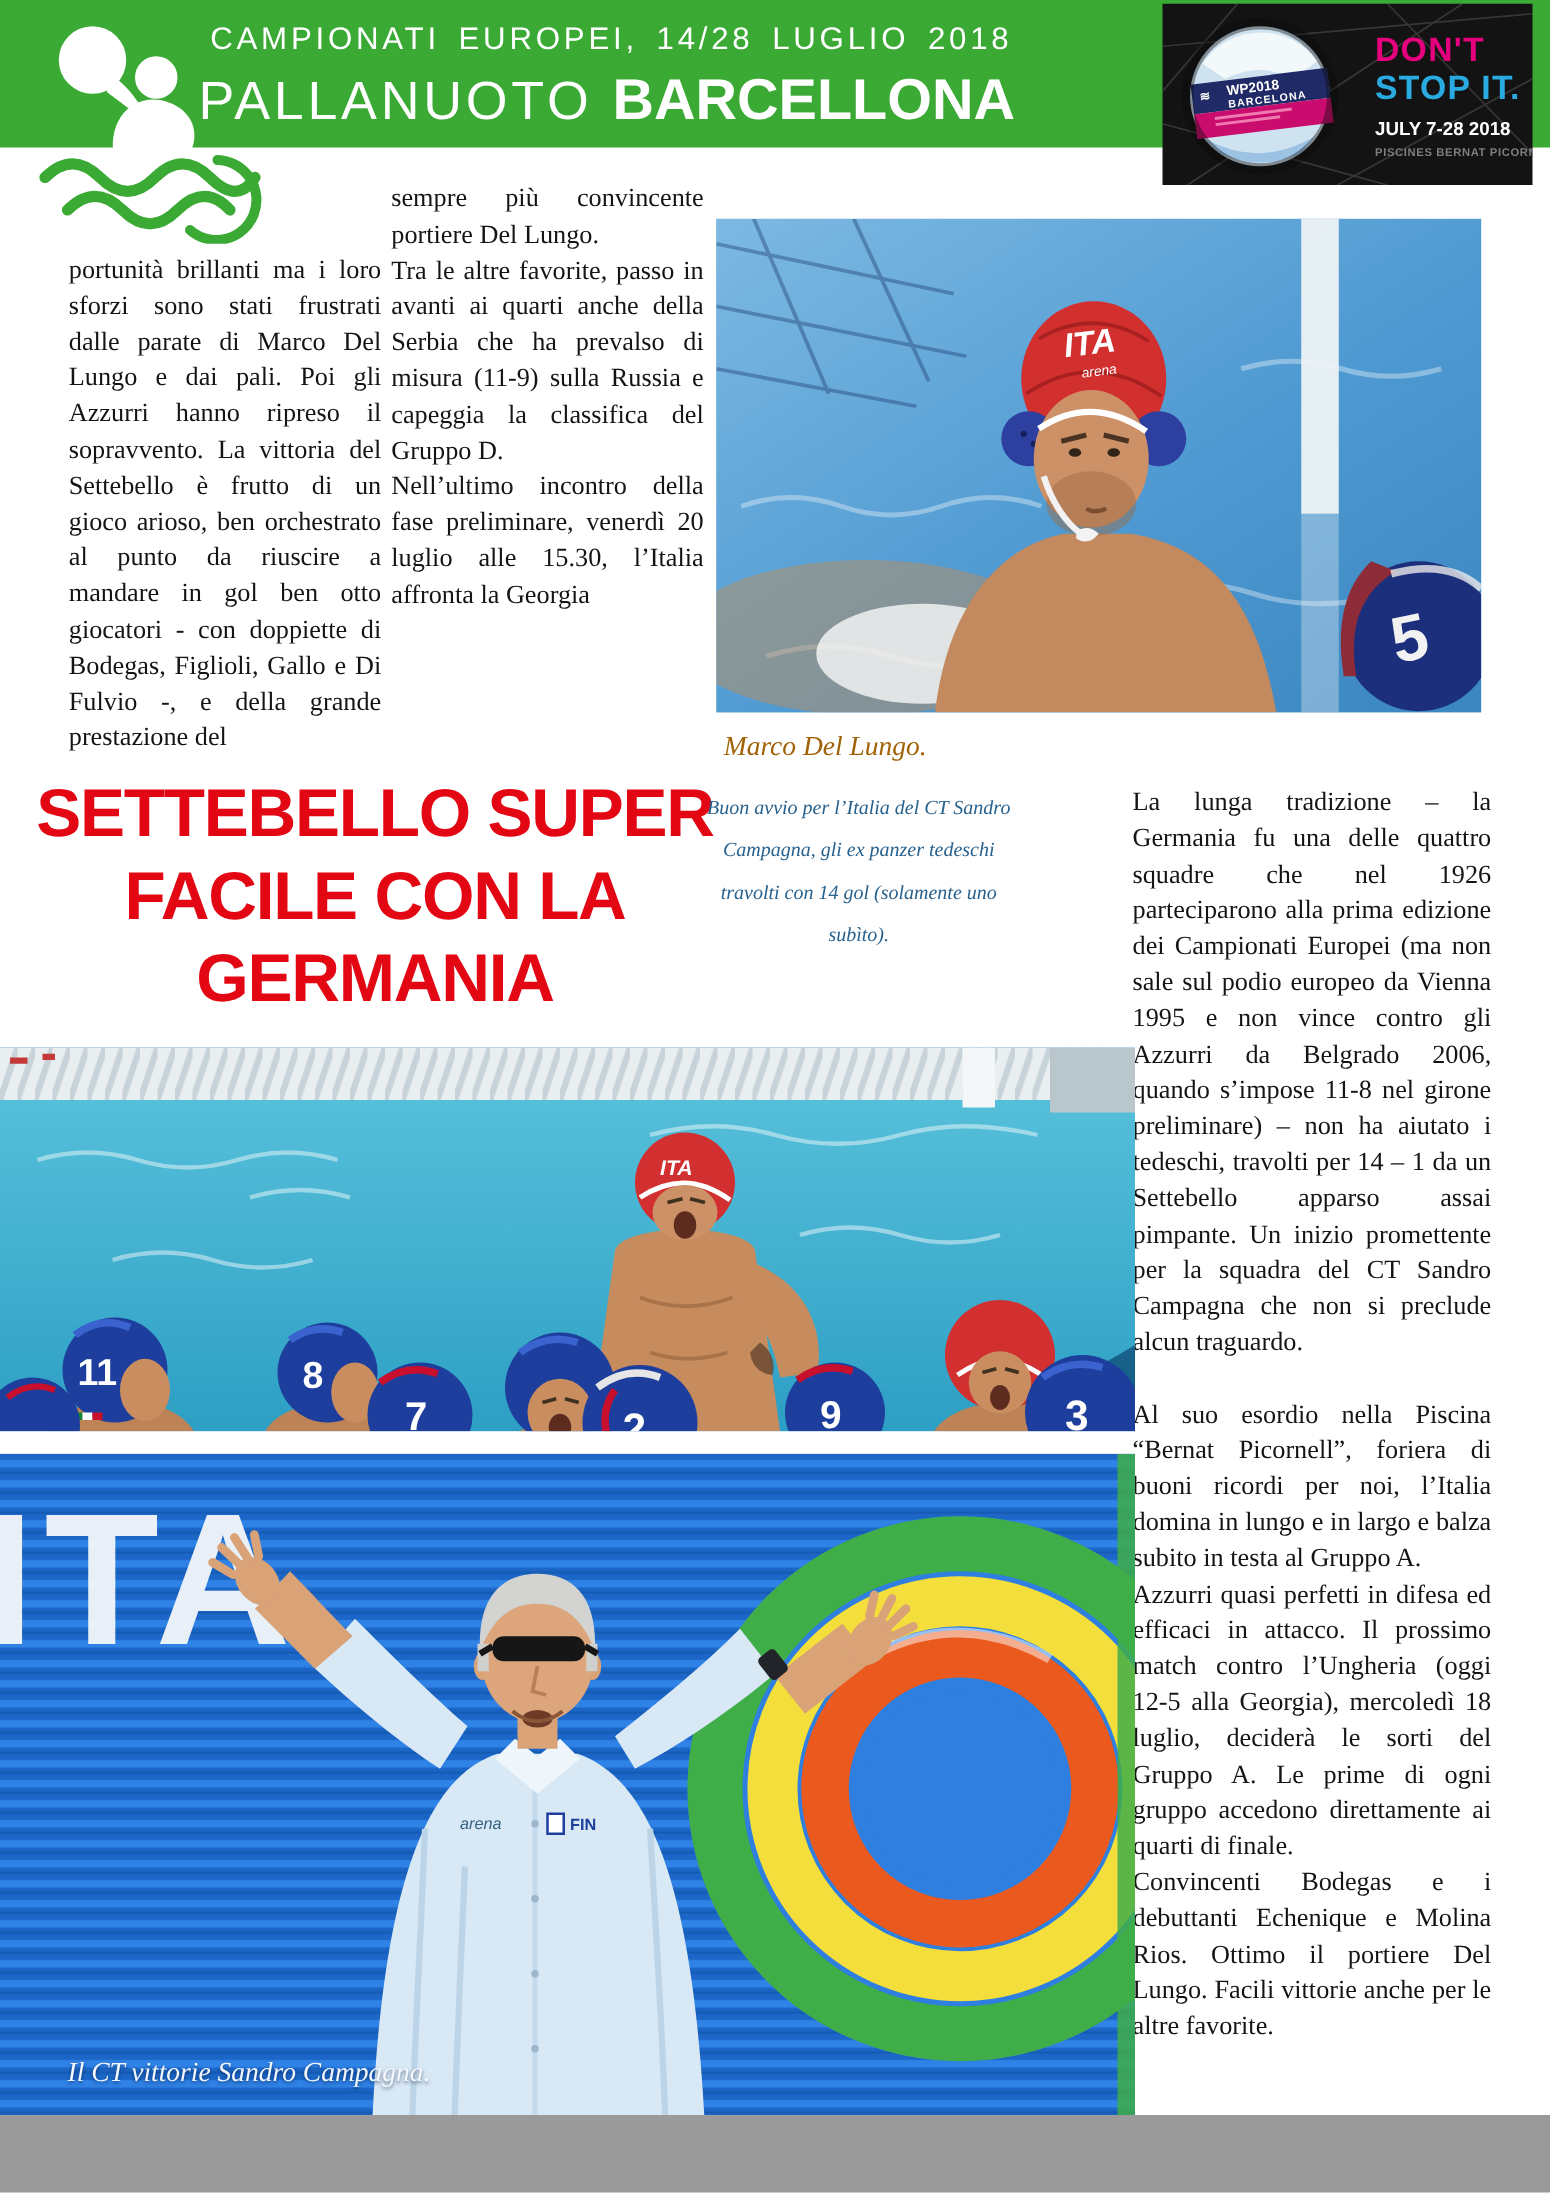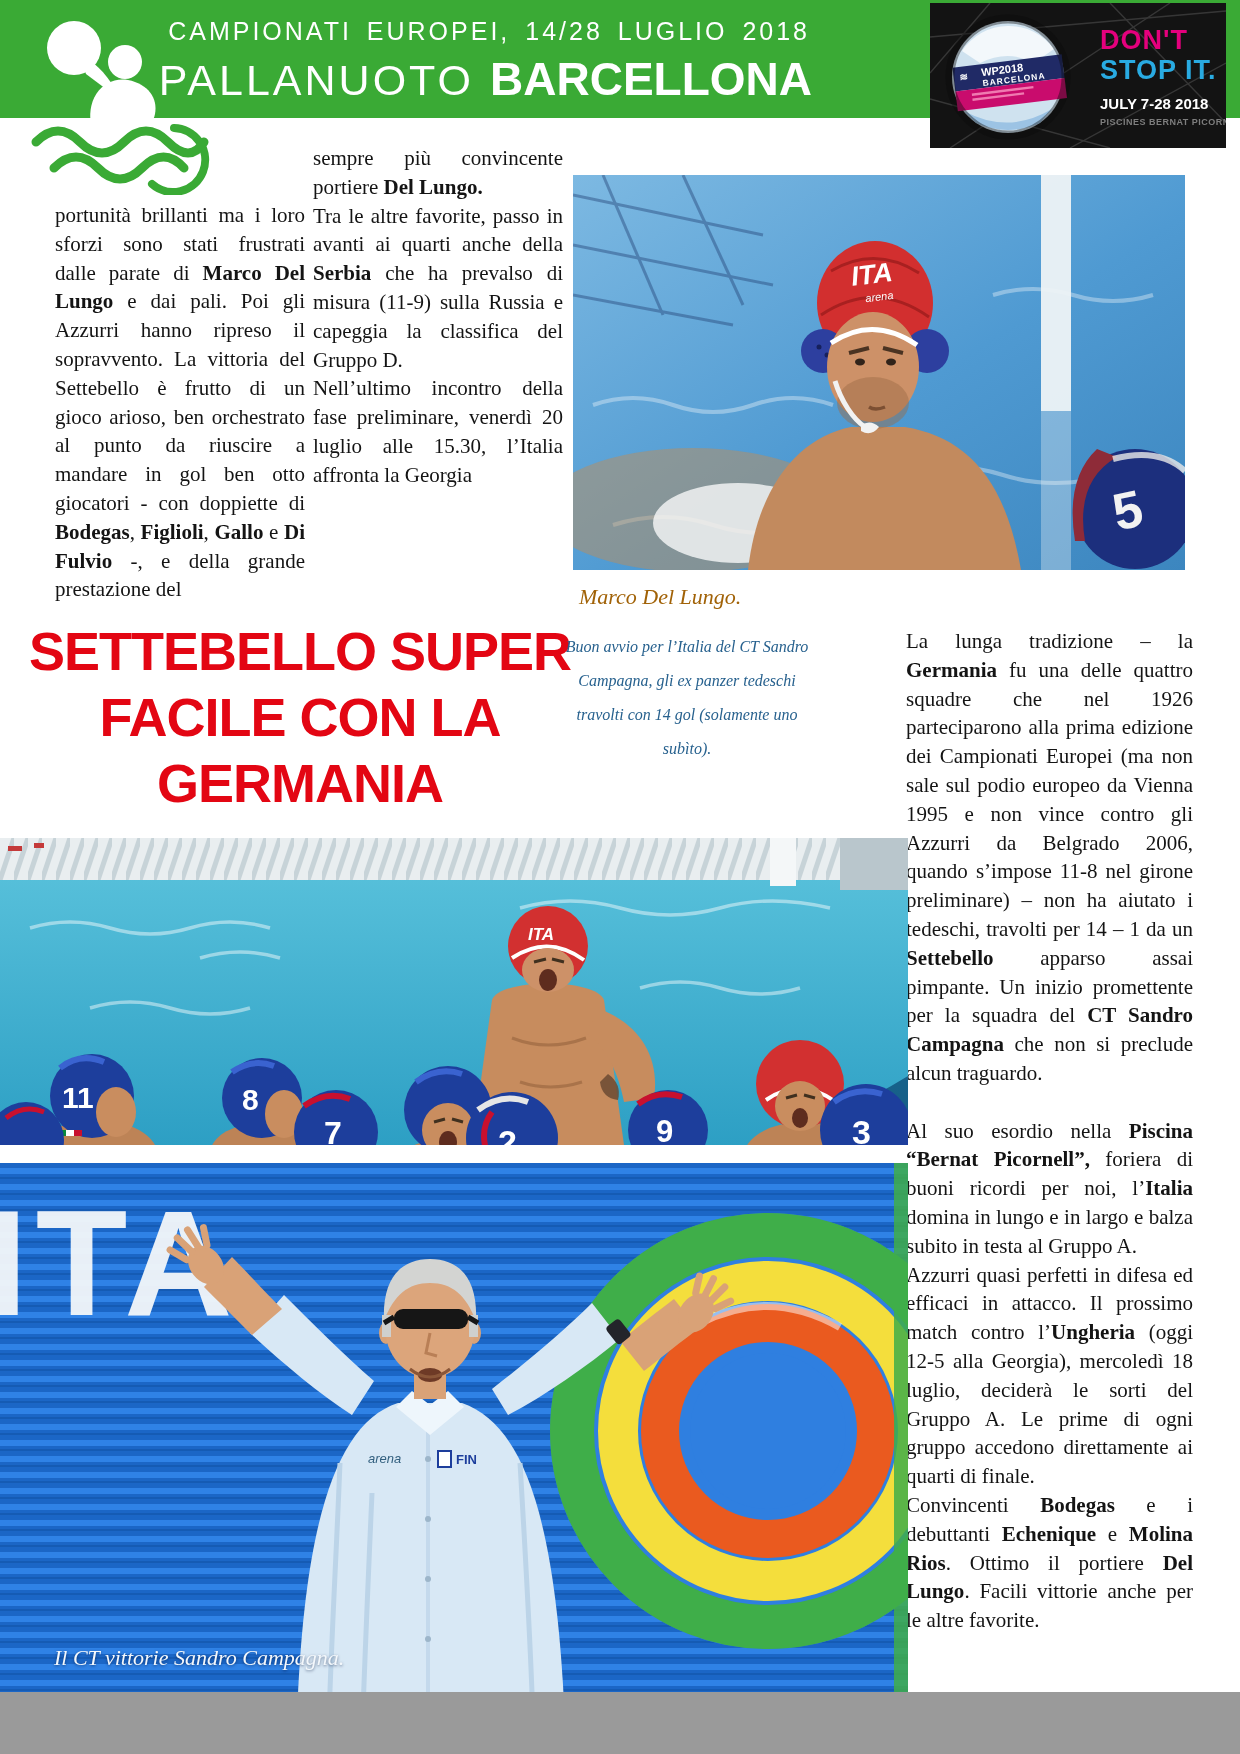--- a/index.html
+++ b/index.html
@@ -21,21 +21,21 @@
   .promo span{position:absolute;font-family:"Liberation Sans",sans-serif;white-space:nowrap;}
   .promo-dont{left:170px;top:22px;font-size:27px;font-weight:800;color:var(--promo_pink,#e5007d);letter-spacing:1px;}
   .promo-stop{left:170px;top:52px;font-size:27px;font-weight:800;color:var(--promo_cyan,#29abe2);letter-spacing:1px;}
   .promo-dates{left:170px;top:92px;font-size:15px;font-weight:800;color:#fff;}
   .promo-venue{left:170px;top:114px;font-size:9px;font-weight:700;color:#7e7e7e;letter-spacing:.5px;}
 
   
   .col{position:absolute;font-size:21px;line-height:28.8px;text-align:justify;color:#141414;}
   .col .para{margin:0;}
   .col .para.space{margin-top:28.8px;}
-  .col b{font-weight:bold;}
+  .col b{font-weight:normal;}
   #col1{left:55px;top:201px;width:250px;}
   #col2{left:313px;top:144px;width:250px;}
   #col3{left:906px;top:627px;width:287px;}
 
   
   .headline{position:absolute;left:28px;top:618px;width:544px;text-align:center;
             color:var(--red,#e30613);font-family:"Liberation Sans",sans-serif;
             font-weight:800;font-size:54px;line-height:66px;letter-spacing:-1px;}
   .quote{position:absolute;left:556px;top:630px;width:262px;text-align:center;
          font-style:italic;font-size:16px;line-height:34px;color:var(--quoteblue,#27618e);}

